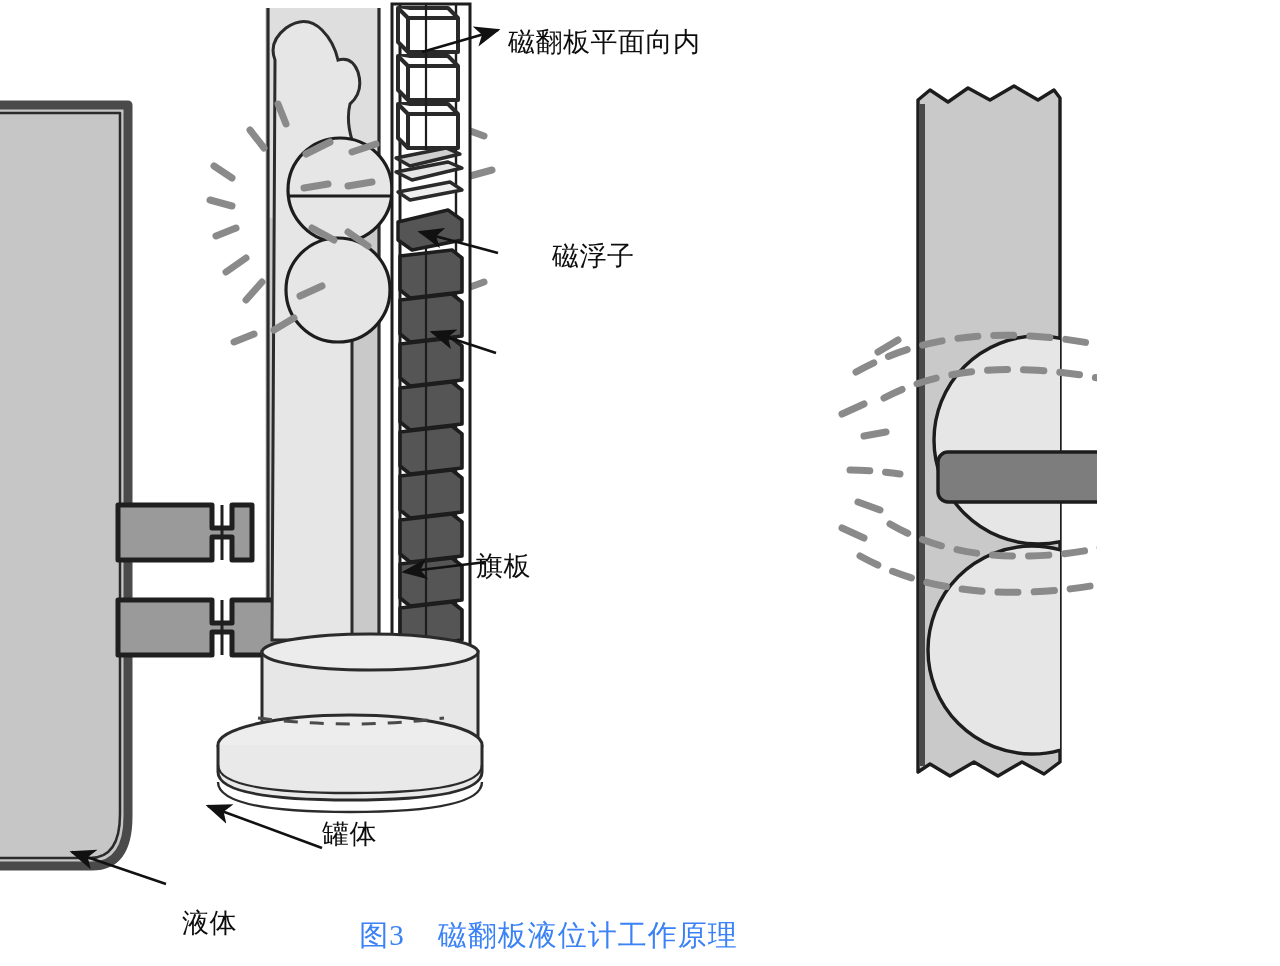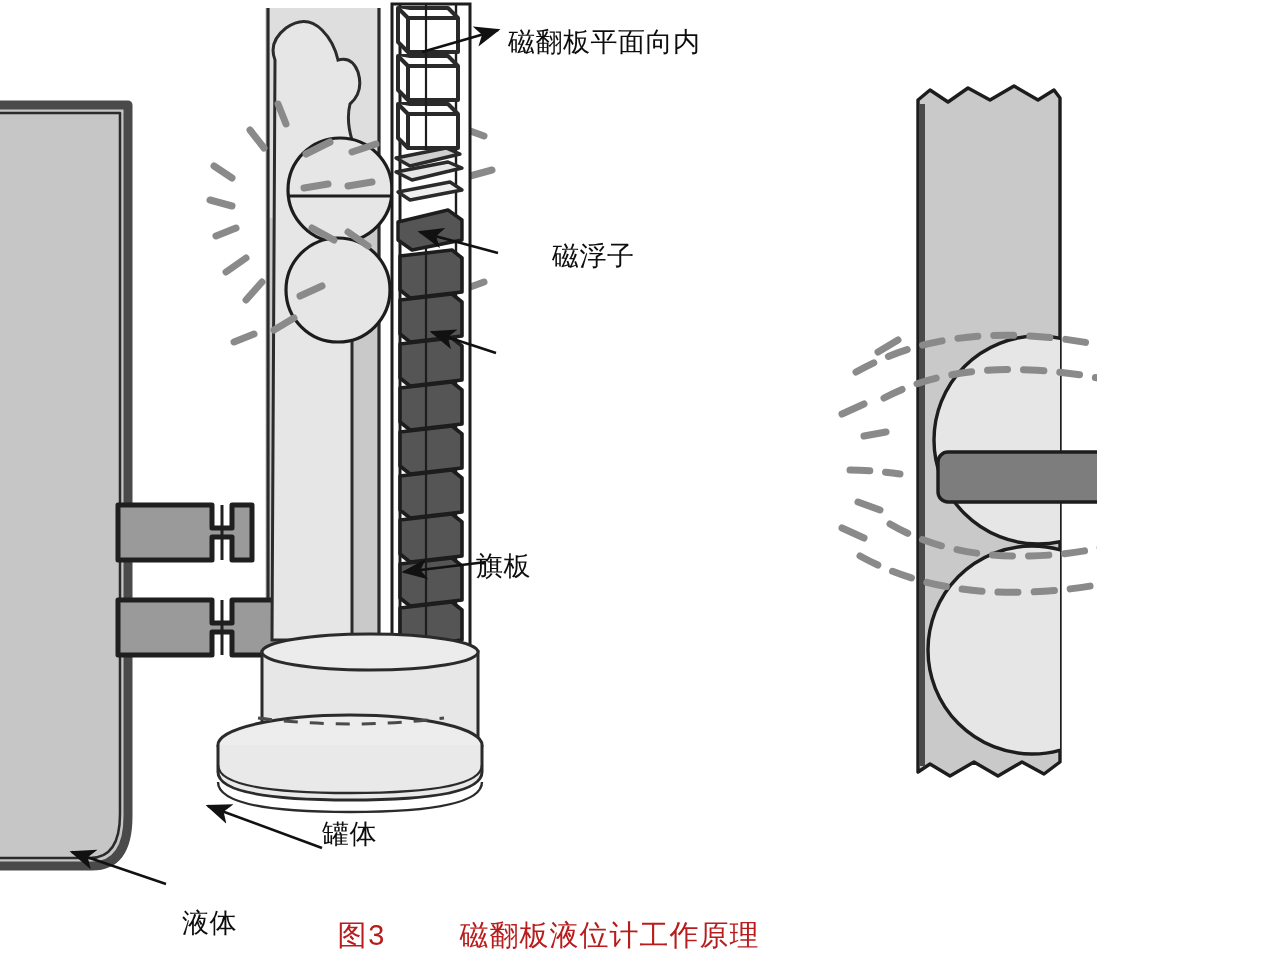--- a/index.html
+++ b/index.html
@@ -12,23 +12,23 @@
     font-size:27px;
     color:#0d0d0d;
     white-space:nowrap;
     letter-spacing:0.5px;
     font-weight:500;
   }
   .caption{
     position:absolute;
     left:0;right:0;
     text-align:center;
-    font-family:Liberation Mono, monospace;
+    font-family:Liberation Serif, serif;
     font-size:29px;
-    color:#b91c1c;
+    color:#3b82f6;
     white-space:pre;
     letter-spacing:1px;
   }
 </style>
 </head>
 <body>
 
 <div id="stage">
 
   <svg width="1280" height="966" viewBox="0 0 1280 966">

